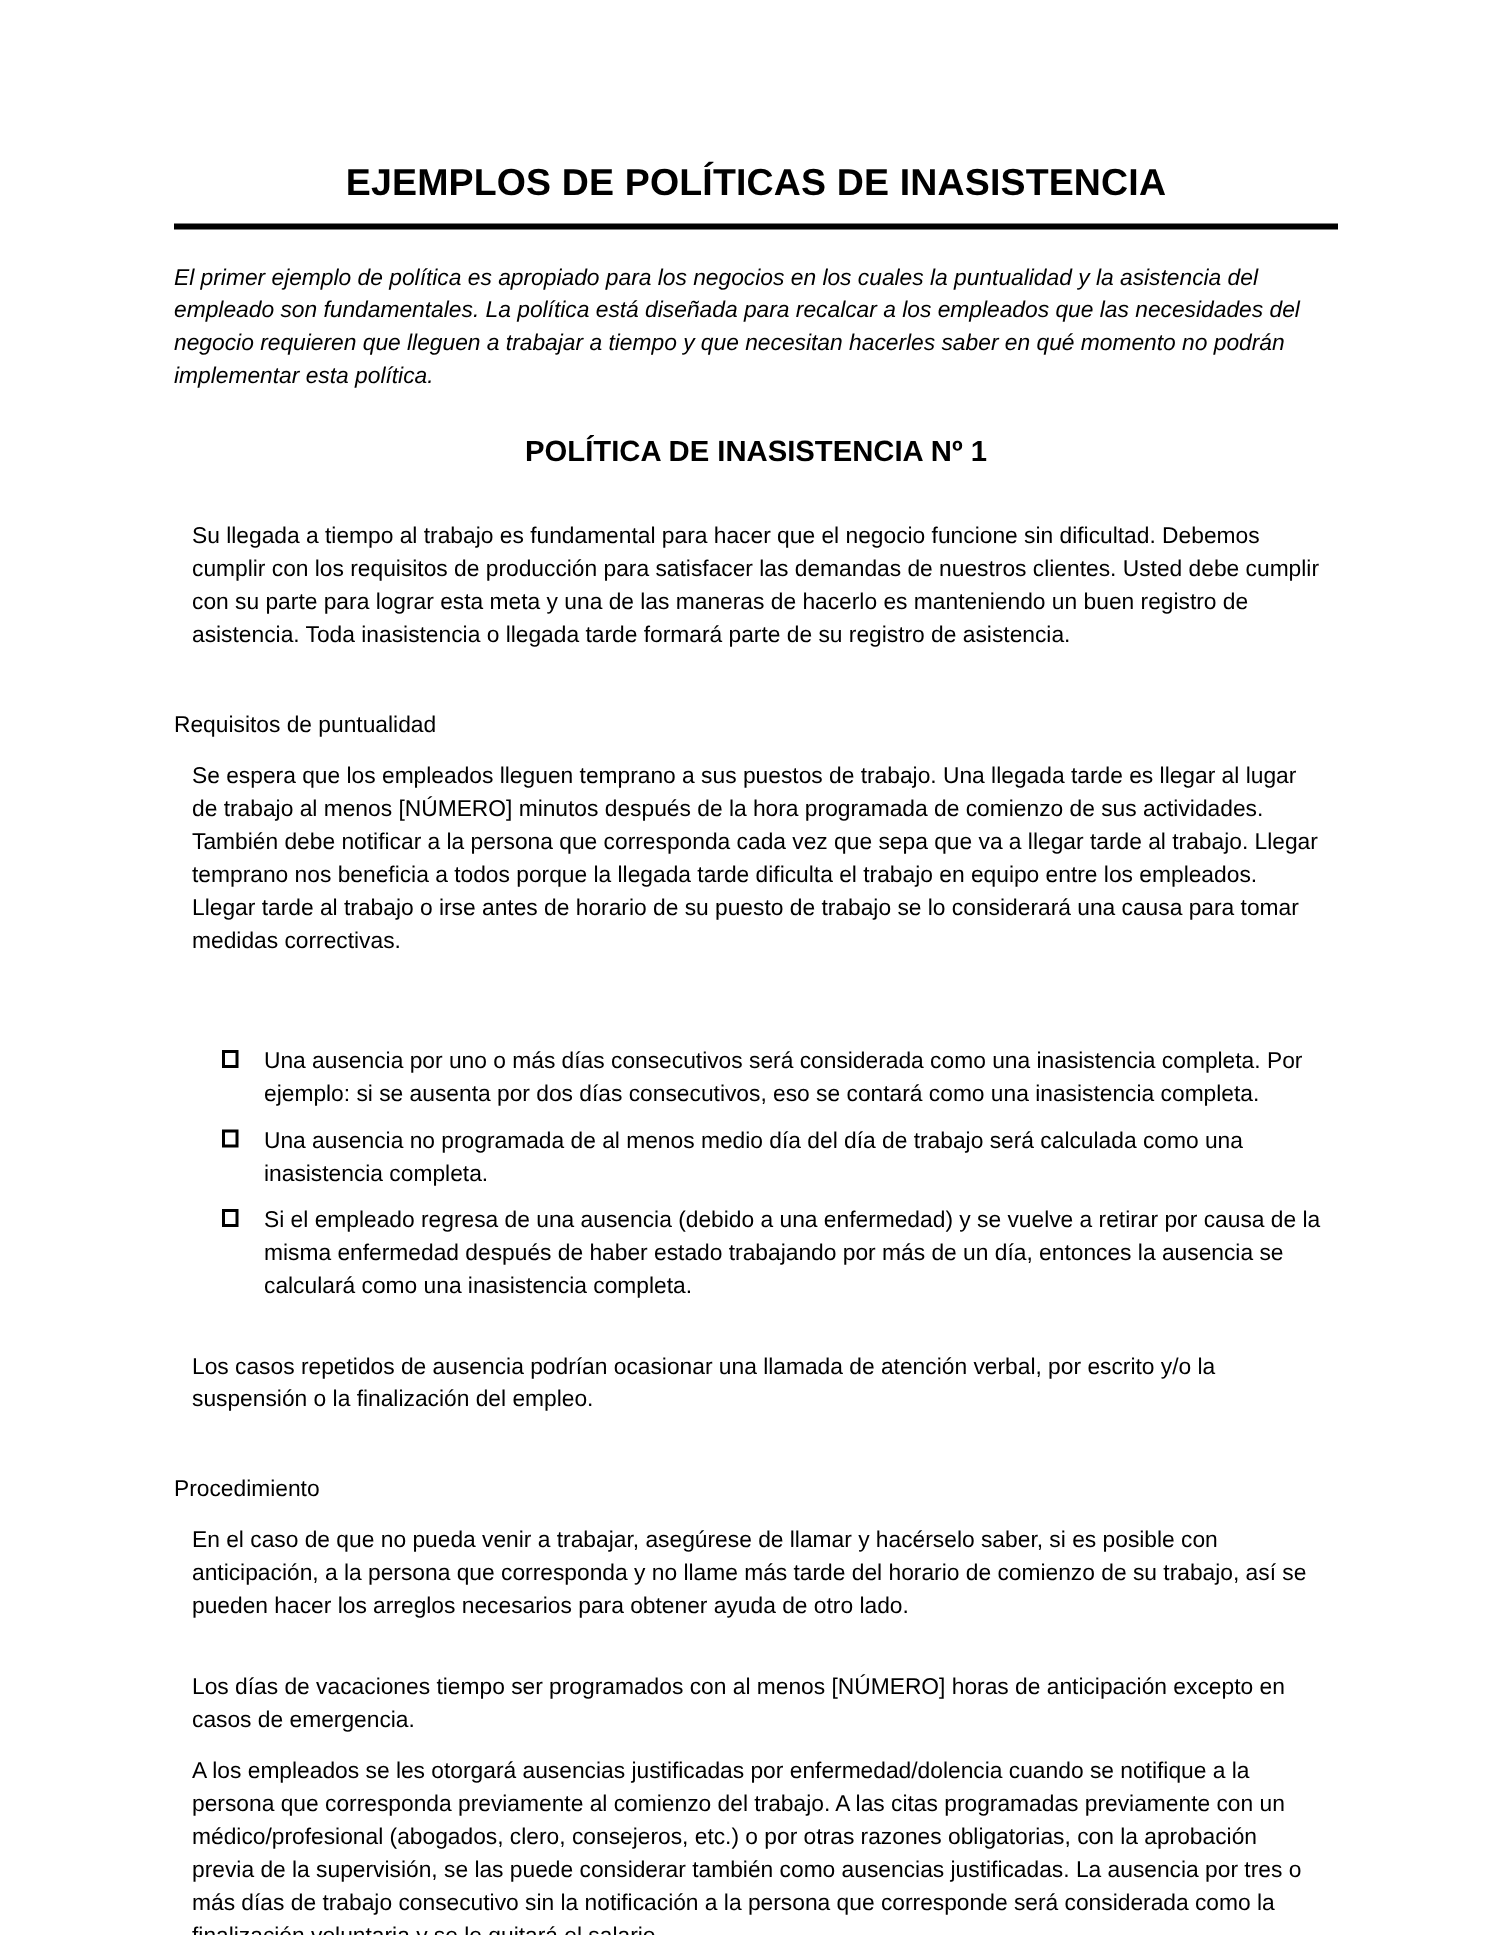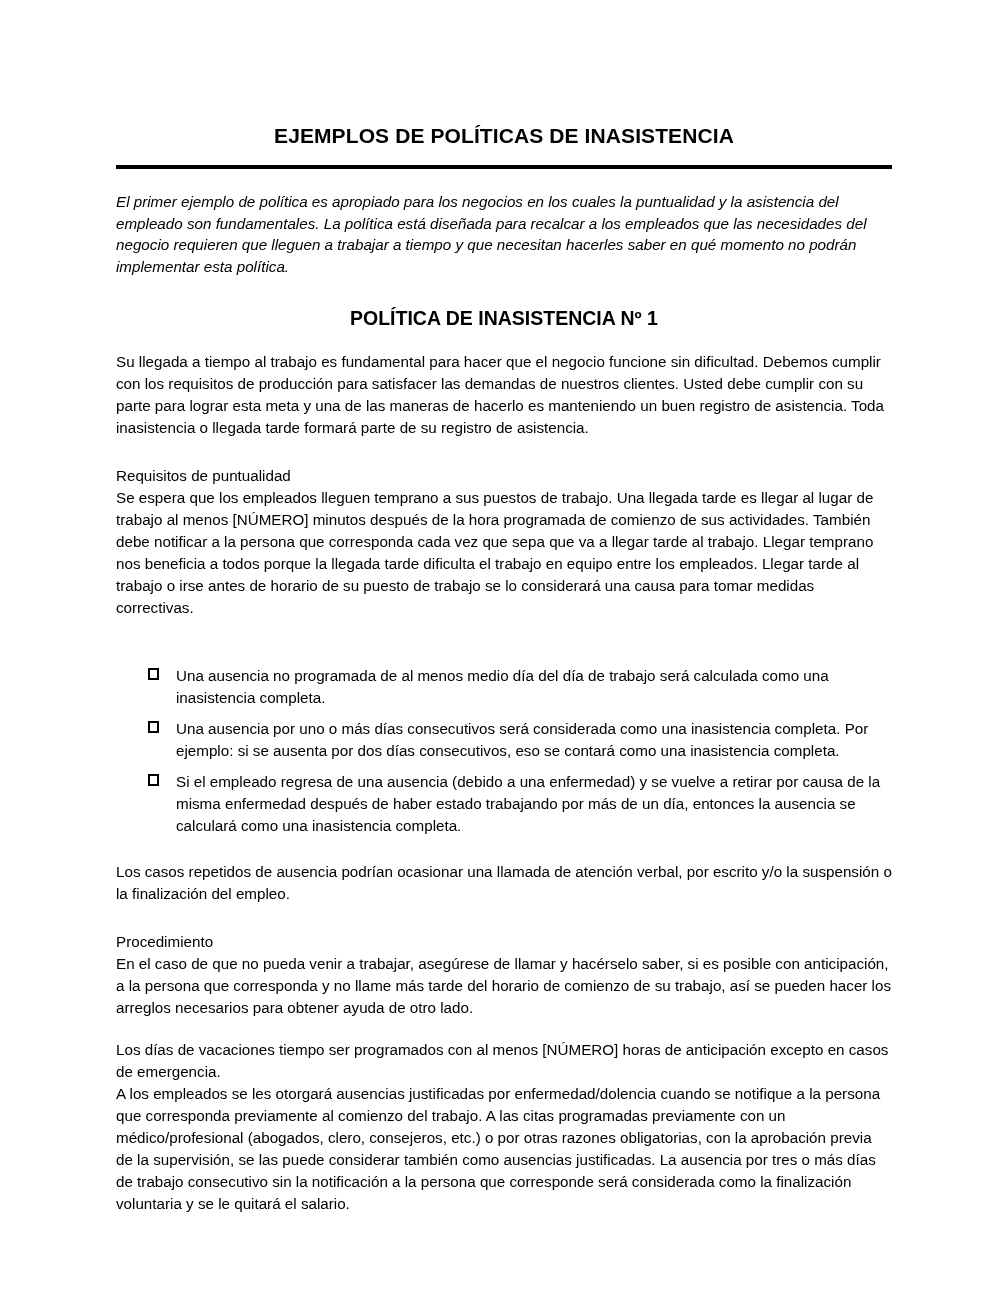--- a/index.html
+++ b/index.html
@@ -26,23 +26,23 @@
 
   .content {
     position: absolute;
     left: 116px;
     top: 0;
     width: 776px;
   }
 
   
   .doc-title {
-    margin: 16px;
+    margin: 0;
     padding-top: 108px;
-    font-size: 21px;
+    font-size: 25px;
     font-weight: bold;
     text-align: center;
     letter-spacing: 0.1px;
     line-height: 1.18;
   }
 
   .title-rule {
     margin-top: 11px;
     height: 4px;
     background: #000000;
@@ -64,21 +64,21 @@
     margin: 0;
     padding-top: 28px;
     font-size: 19.5px;
     font-weight: bold;
     text-align: center;
     line-height: 1.3;
   }
 
   
   p.body {
-    margin: 0;
+    margin: 12px;
     font-size: 15.2px;
     line-height: 1.447;
     text-align: left;
   }
 
   .gap-lg { padding-top: 26px; }
   .gap-md { padding-top: 20px; }
 
   
   .subhead {
@@ -154,28 +154,28 @@
     </div>
 
     <div class="gap-lg">
 
       <ul class="checkbox-list">
         <li>
           <span class="cb-icon">
             <span class="shadow"></span>
               <span class="box"></span>
           </span>
-          <span>Una ausencia no programada de al menos medio día del día de trabajo será calculada como una inasistencia completa.</span>
+          <span>Una ausencia por uno o más días consecutivos será considerada como una inasistencia completa. Por ejemplo: si se ausenta por dos días consecutivos, eso se contará como una inasistencia completa.</span>
         </li>
         <li>
           <span class="cb-icon">
             <span class="shadow"></span>
               <span class="box"></span>
           </span>
-          <span>Una ausencia por uno o más días consecutivos será considerada como una inasistencia completa. Por ejemplo: si se ausenta por dos días consecutivos, eso se contará como una inasistencia completa.</span>
+          <span>Una ausencia no programada de al menos medio día del día de trabajo será calculada como una inasistencia completa.</span>
         </li>
         <li>
           <span class="cb-icon">
             <span class="shadow"></span>
               <span class="box"></span>
           </span>
           <span>Si el empleado regresa de una ausencia (debido a una enfermedad) y se vuelve a retirar por causa de la misma enfermedad después de haber estado trabajando por más de un día, entonces la ausencia se calculará como una inasistencia completa.</span>
         </li>
       </ul>
 

